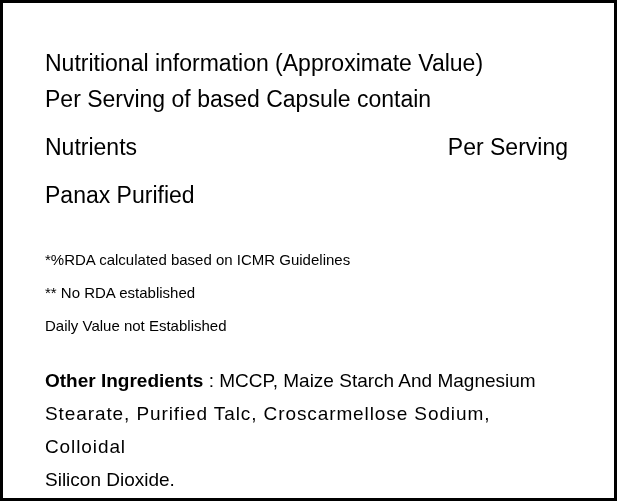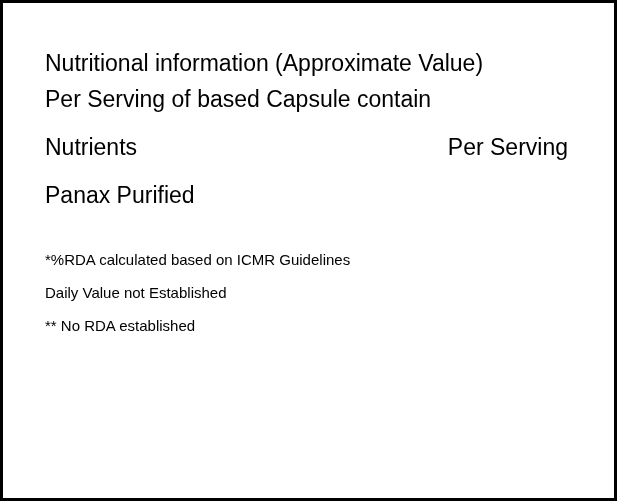--- a/index.html
+++ b/index.html
@@ -76,19 +76,26 @@
     <span class="right">Per Serving</span>
   </div>
 
   <div class="row">
     <span class="left">Panax Purified</span>
   </div>
 
   <div class="gap-lg"></div>
 
   <div class="note">*%RDA calculated based on ICMR Guidelines</div>
+  <div class="note">** No RDA established</div>
   <div class="note">Daily Value not Established</div>
-  <div class="note">** No RDA established</div>
 
   <div class="gap-md"></div>
 
+  <div class="other-block">
+    <div>
+      <span class="other-label">Other Ingredients</span><span> : </span><span>MCCP, Maize Starch And Magnesium</span>
+    </div>
+    <div class="other-line-2">Stearate, Purified Talc, Croscarmellose Sodium, Colloidal</div>
+    <div class="other-line-3">Silicon Dioxide.</div>
+  </div>
 
 </div>
 
 </body></html>

